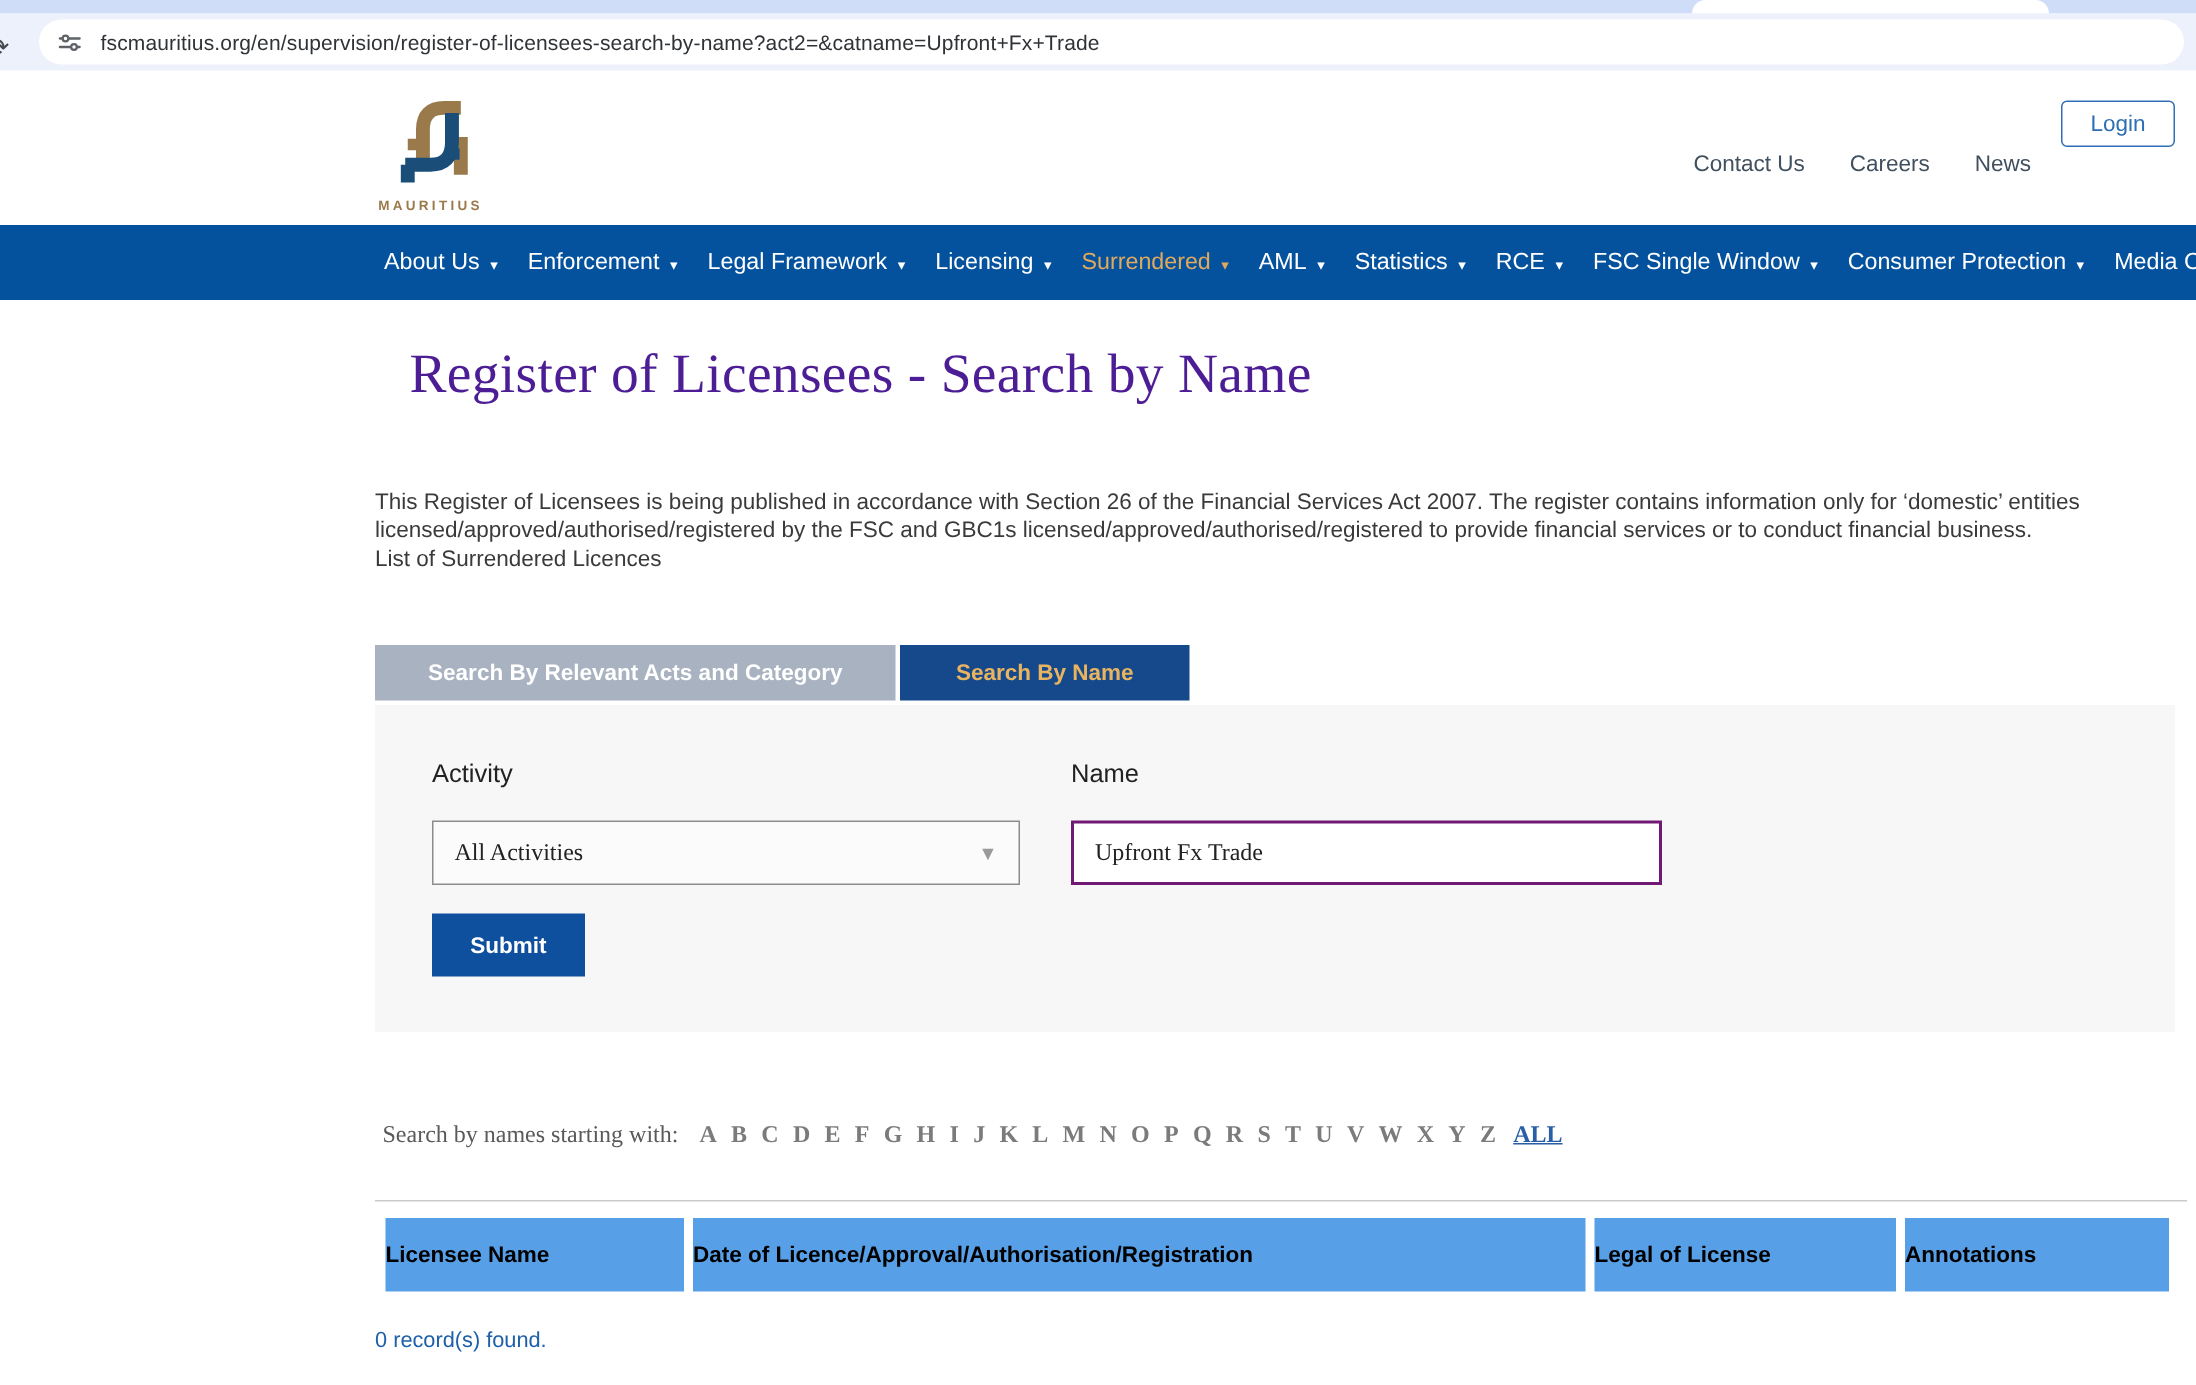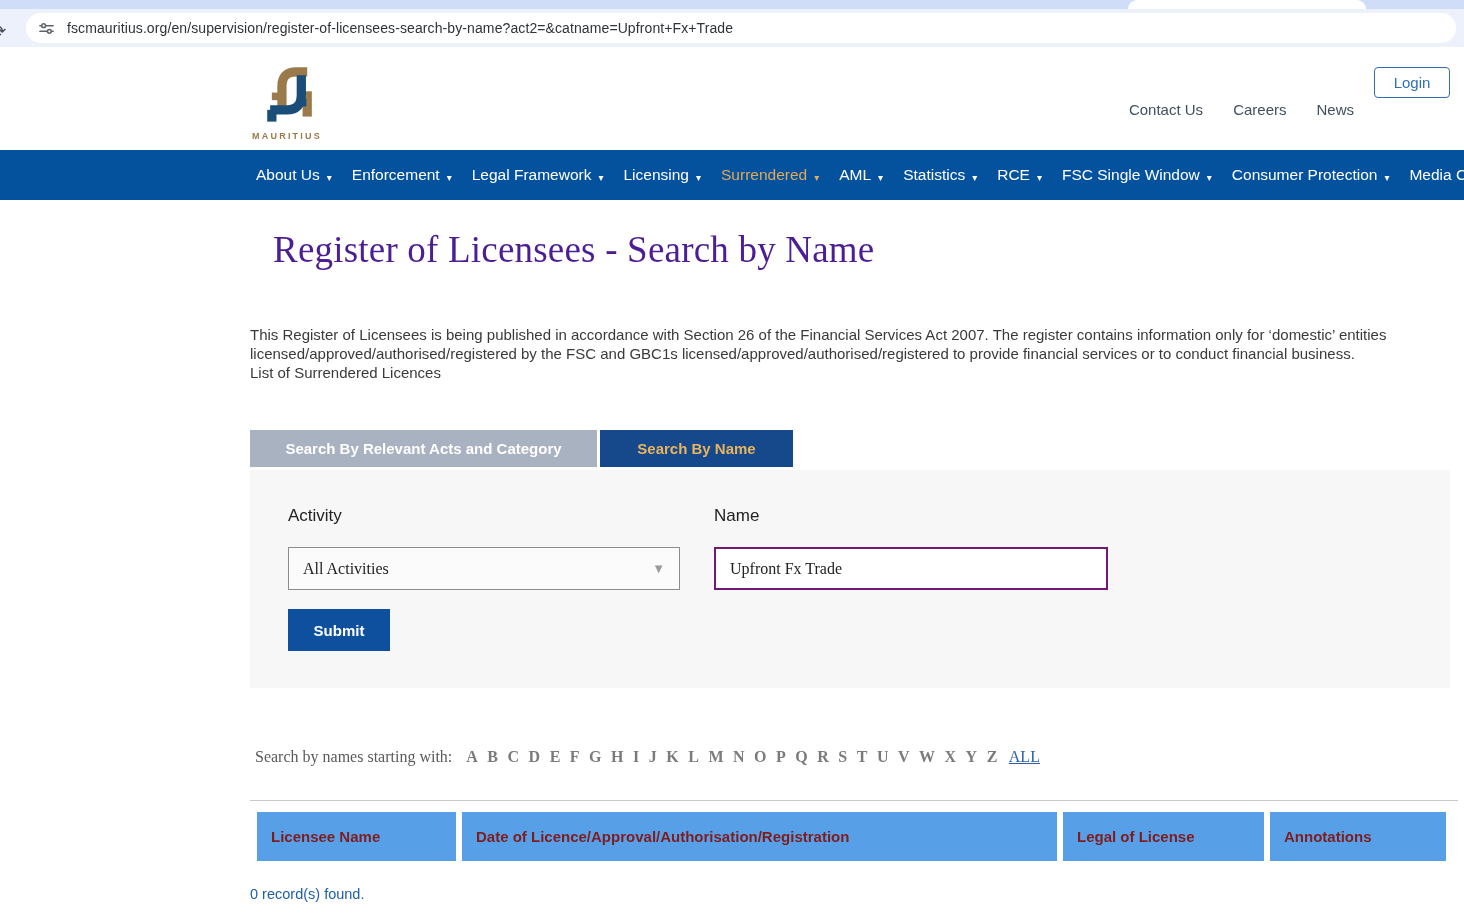--- a/index.html
+++ b/index.html
@@ -65,28 +65,28 @@
                 font-size:16px; color:#222; }
   .submit-btn { position:absolute; top:139px; left:38px; width:102px; height:42px; background:#0e4f9e;
                 border:none; color:#ffffff; font-size:15px; font-weight:bold; cursor:pointer;
                 font-family:"Liberation Sans", sans-serif; }
 
   
   .alpha-row { position:absolute; top:748px; left:255px; display:flex; align-items:baseline; }
   .alpha-prefix { font-family:"Liberation Serif", serif; font-size:16px; color:#5a5a5a; margin-right:14px; }
   .alpha-letter { font-family:"Liberation Serif", serif; font-size:16px; font-weight:bold; color:#7b7b7b;
                   margin-right:9.5px; cursor:pointer; }
-  .alpha-all { font-family:"Liberation Serif", serif; font-size:16px; font-weight:normal; color:#2a5fa8;
+  .alpha-all { font-family:"Liberation Serif", serif; font-size:16px; font-weight:bold; color:#2a5fa8;
                text-decoration:underline; cursor:pointer; margin-left:2px; }
 
   
   .tbl-divider { position:absolute; top:800px; left:250px; width:1208px; height:1px; background:#c9c9c9; }
   .tbl-head { position:absolute; top:812px; left:250px; width:1200px; height:49px; }
-  .th { position:absolute; top:0; height:49px; background:#57a0e8; color:#7f1d1d; font-size:15px;
-        font-weight:bold; display:flex; align-items:center; padding-left:14px; }
+  .th { position:absolute; top:0; height:49px; background:#57a0e8; color:#000000; font-size:15px;
+        font-weight:bold; display:flex; align-items:center; }
   .th1 { left:7px;    width:199px; }
   .th2 { left:212px;  width:595px; }
   .th3 { left:813px;  width:201px; }
   .th4 { left:1020px; width:176px; }
   .records { position:absolute; top:886px; left:250px; font-size:14.5px; font-weight:normal; color:#1d5fa9; }
 </style>
 </head>
 <body>
 
 <div class="tabstrip">

